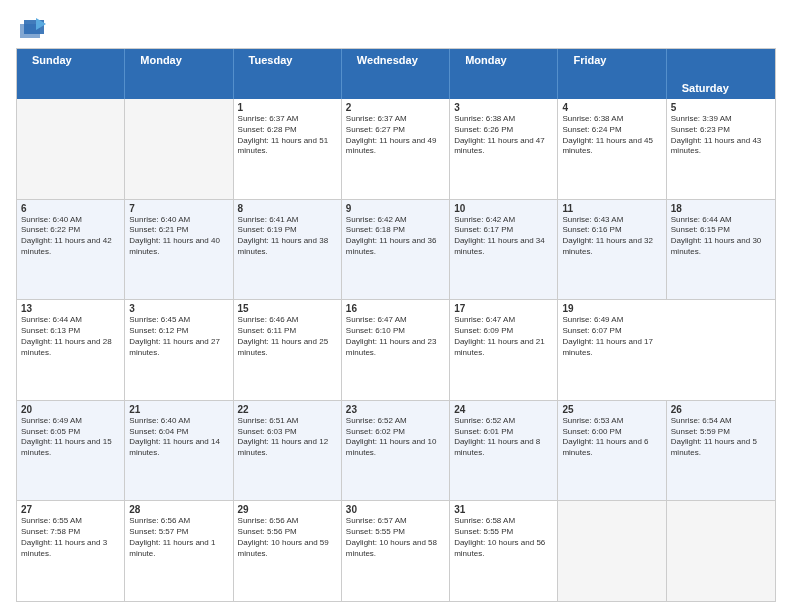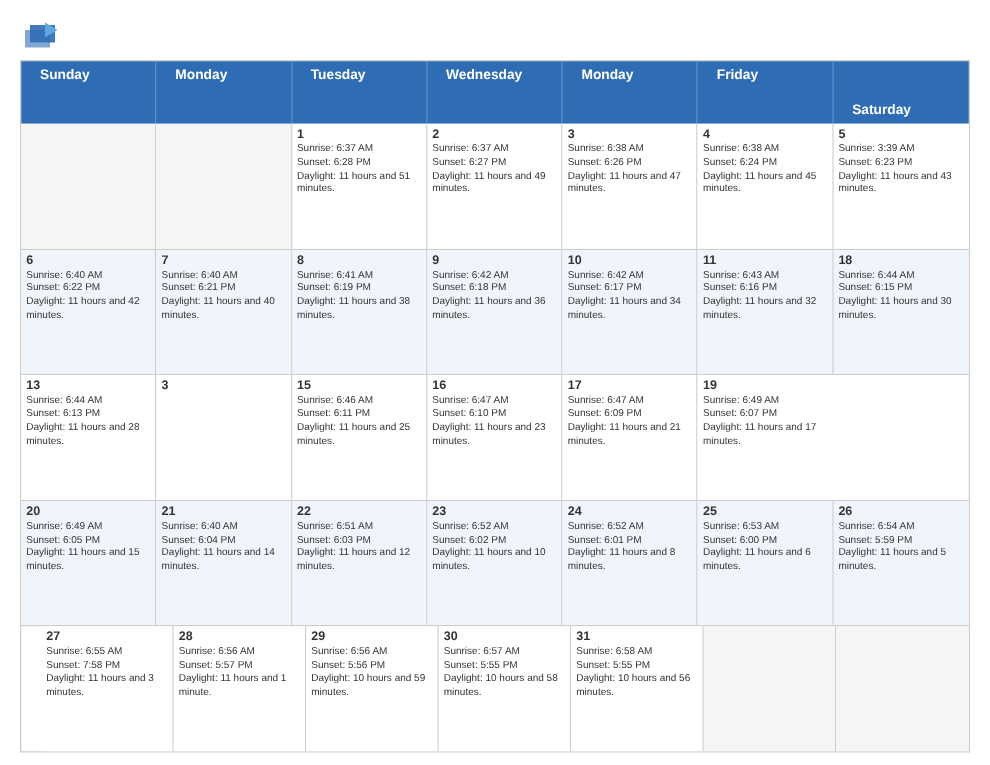--- a/index.html
+++ b/index.html
@@ -79,21 +79,21 @@
       flex: 1;
       display: flex;
       flex-direction: column;
     }
     .cal-row {
       display: grid;
       grid-template-columns: repeat(7, 1fr);
       flex: 1;
       border-bottom: 1px solid #ccc;
     }
-    .cal-row:last-child { border-bottom: none; margin-left: 16px; }
+    .cal-row:last-child { border-bottom: none; }
     .cal-cell {
       border-right: 1px solid #ccc;
       padding: 3px 4px;
       font-size: 8.5px;
       color: #333;
       vertical-align: top;
       min-height: 0;
       display: flex;
       flex-direction: column;
     }
@@ -235,20 +235,23 @@
         </div>
         <div class="cal-row">
           <div class="cal-cell">
             <div class="day-num">13</div>
             <div class="cell-text" style="white-space: pre-line;">Sunrise: 6:44 AM
 Sunset: 6:13 PM
 Daylight: 11 hours and 28 minutes.</div>
           </div>
           <div class="cal-cell">
             <div class="day-num">3</div>
+            <div class="cell-text" style="white-space: pre-line;">Sunrise: 6:45 AM
+Sunset: 6:12 PM
+Daylight: 11 hours and 27 minutes.</div>
           </div>
           <div class="cal-cell">
             <div class="day-num">15</div>
             <div class="cell-text" style="white-space: pre-line;">Sunrise: 6:46 AM
 Sunset: 6:11 PM
 Daylight: 11 hours and 25 minutes.</div>
           </div>
           <div class="cal-cell">
             <div class="day-num">16</div>
             <div class="cell-text" style="white-space: pre-line;">Sunrise: 6:47 AM

